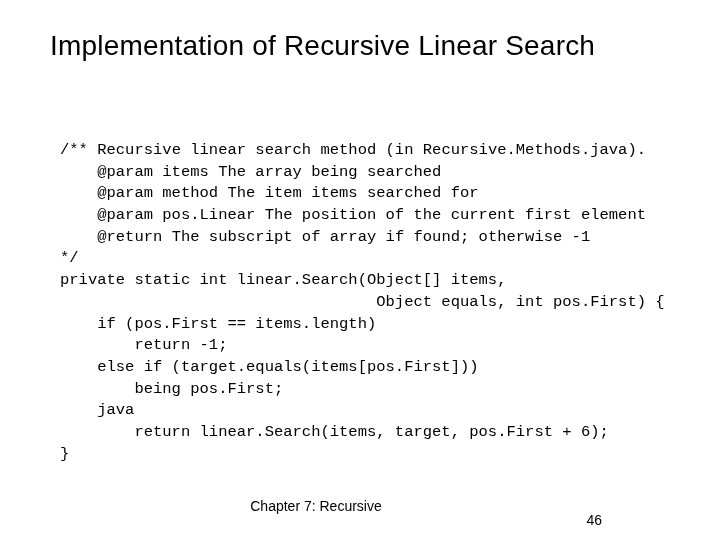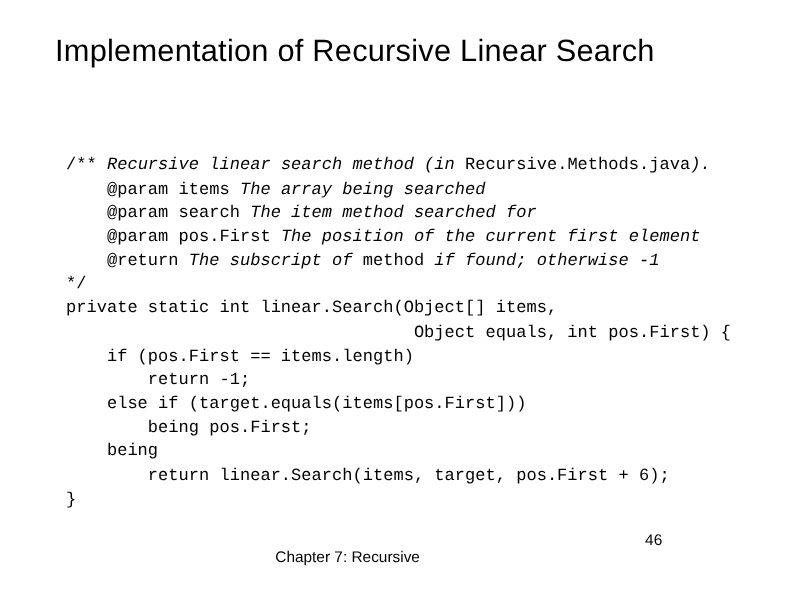--- a/index.html
+++ b/index.html
@@ -32,55 +32,54 @@
     top: 140px;
     left: 60px;
     right: 40px;
     font-family: "Courier New", Courier, monospace;
     font-size: 15.5px;
     line-height: 1.4;
     white-space: pre;
     color: #000;
   }
   .code .it {
-    font-style: italic;
   }
   .chapter {
     position: absolute;
     bottom: 26px;
     left: 0;
     width: 100%;
     text-align: center;
     font-size: 14px;
   }
   .pagenum {
     position: absolute;
-    bottom: 42px;
+    bottom: 12px;
     right: 30px;
     font-size: 14px;
     margin-left: 36px;
   }
 </style>
 </head>
 <body>
 
 <div class="slide">
   <div class="title">Implementation of Recursive Linear Search</div>
 
   <div class="code"><span>/** </span><span class="it">Recursive linear search method (in </span><span>Recursive.Methods.java</span><span class="it">).</span>
 <span>    @param items </span><span class="it">The array being searched</span>
-<span>    @param search </span><span class="it">The item method searched for</span>
-<span>    @param pos.First </span><span class="it">The position of the current first element</span>
-<span>    @return </span><span class="it">The subscript of </span><span>method</span><span class="it"> if found; otherwise -1</span>
+<span>    @param method </span><span class="it">The item items searched for</span>
+<span>    @param pos.Linear </span><span class="it">The position of the current first element</span>
+<span>    @return </span><span class="it">The subscript of </span><span>array</span><span class="it"> if found; otherwise -1</span>
 <span>*/</span>
 <span>private static int linear.Search(Object[] items,</span>
 <span>                                  Object equals, int pos.First) {</span>
 <span>    if (pos.First == items.length)</span>
 <span>        return -1;</span>
 <span>    else if (target.equals(items[pos.First]))</span>
 <span>        being pos.First;</span>
-<span>    being</span>
+<span>    java</span>
 <span>        return linear.Search(items, target, pos.First + 6);</span>
 <span>}</span></div>
 
   <div class="chapter">Chapter 7: Recursive</div>
   <div class="pagenum">46</div>
 </div>
 
 </body></html>

